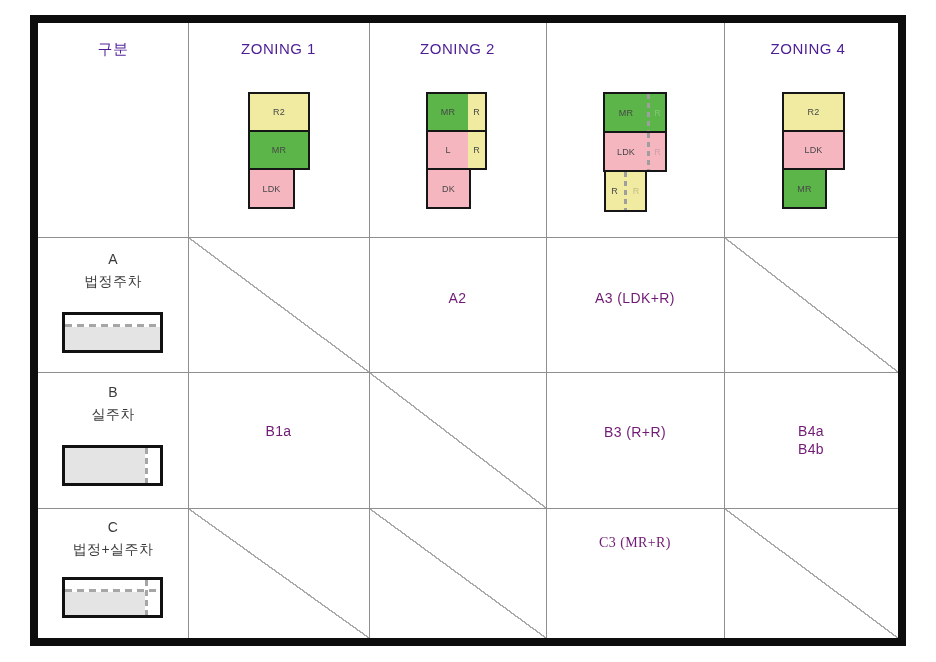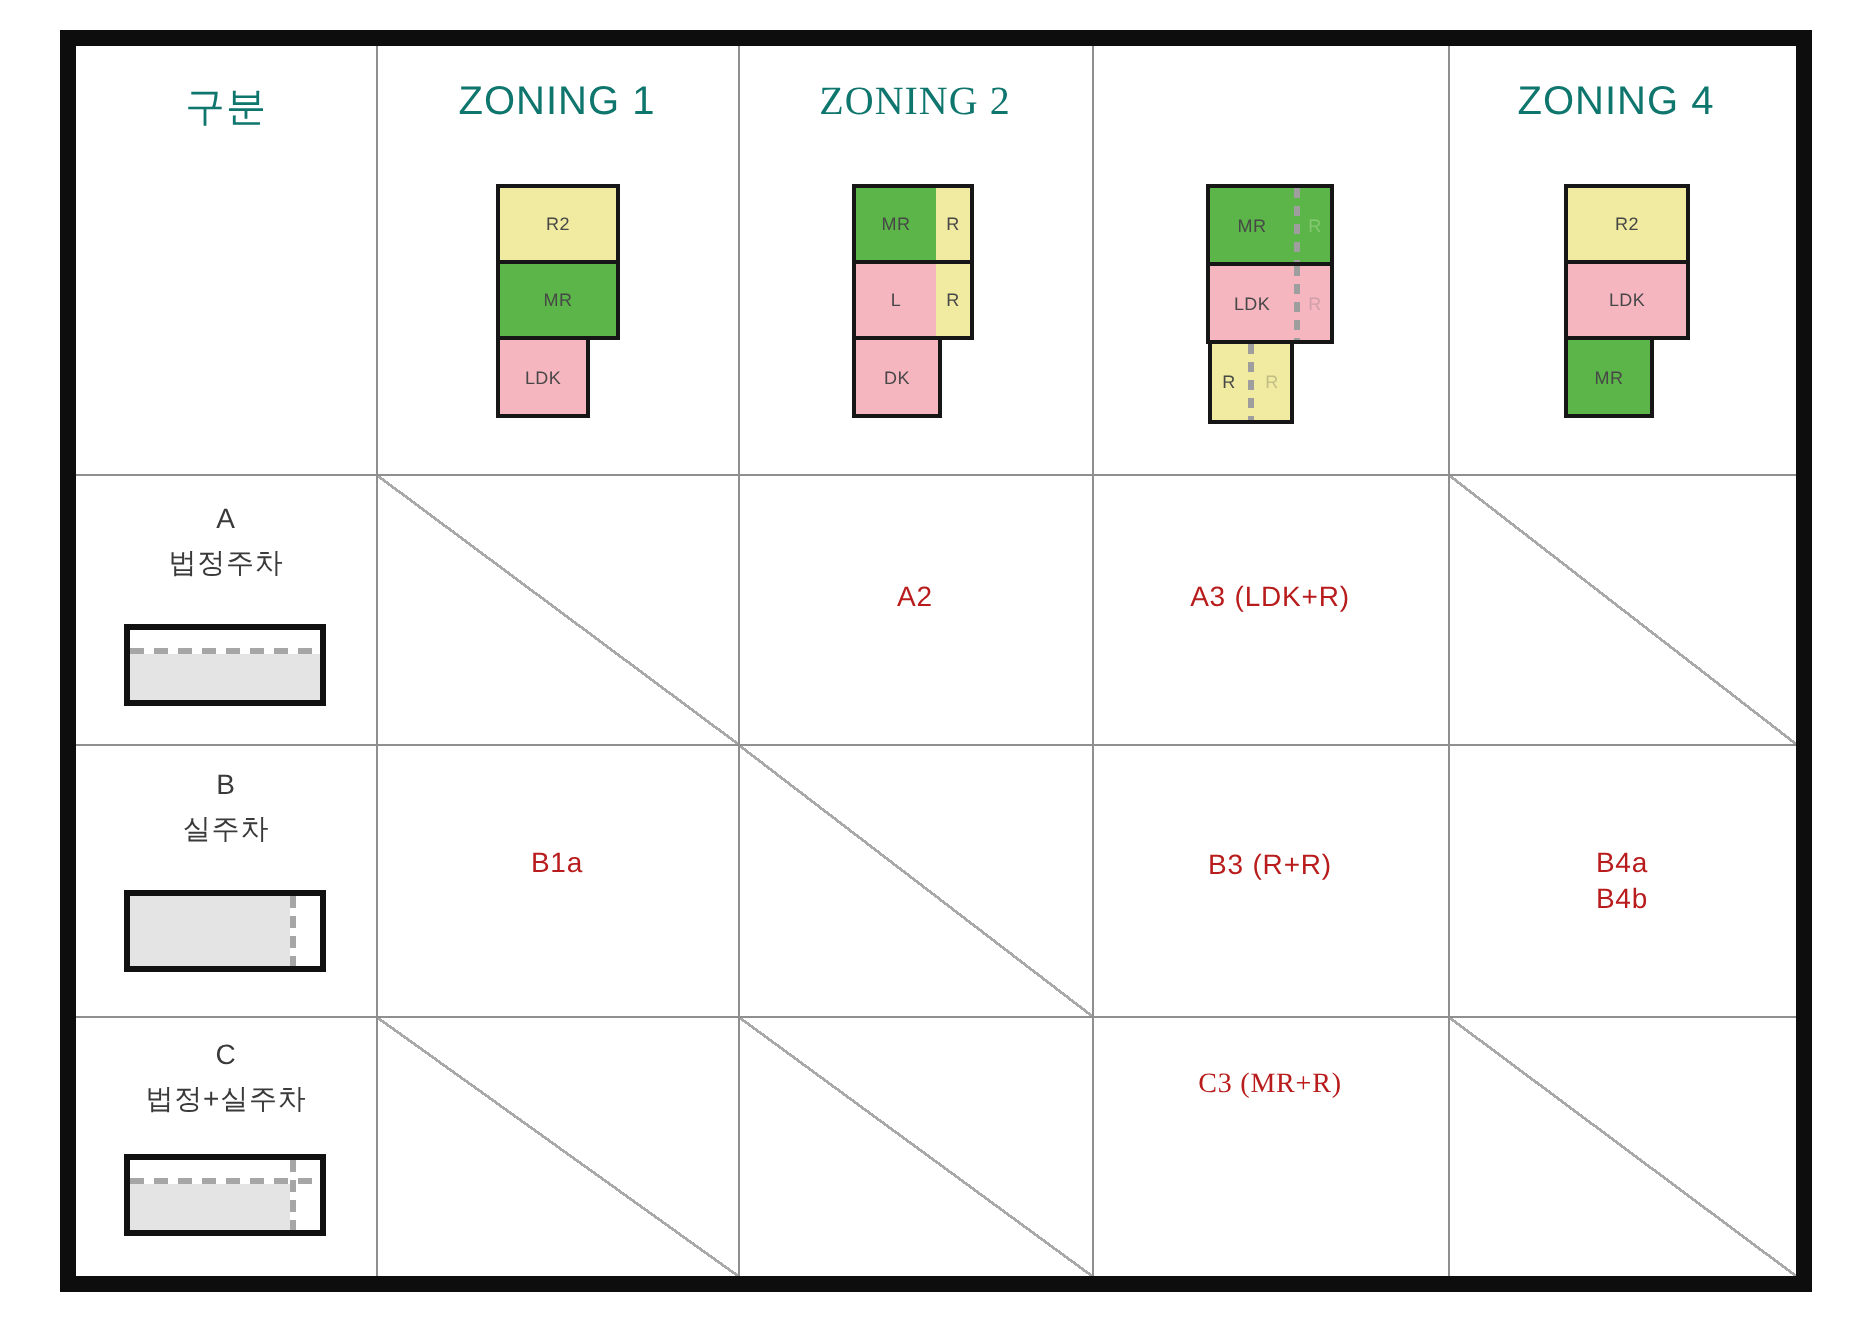--- a/index.html
+++ b/index.html
@@ -7,22 +7,22 @@
     position:relative;width:936px;height:662px;background:#ffffff;overflow:hidden;
     font-family:"Liberation Sans","DejaVu Sans",sans-serif;color:#3d3d3d;
   }
   .abs{position:absolute;}
   .frame{
     left:30px;top:15px;width:876px;height:631px;
     border:8px solid #0d0d0d;box-sizing:border-box;background:transparent;
   }
   .vline{width:1px;top:23px;height:615px;background:#8f8f8f;}
   .hline{height:1px;left:38px;width:860px;background:#8f8f8f;}
-  .colhead{top:40px;font-size:20px;letter-spacing:0.5px;text-align:center;color:#0f766e;}
-  .celltext{font-size:14px;letter-spacing:0.4px;text-align:center;color:#b91c1c;line-height:18px;}
+  .colhead{top:40px;font-size:15px;letter-spacing:0.5px;text-align:center;color:#4c1d95;}
+  .celltext{font-size:14px;letter-spacing:0.4px;text-align:center;color:#701a75;line-height:18px;}
   .diag{
     background-image:linear-gradient(to top right,
       transparent calc(50% - 0.7px), #a9a9a9 calc(50% - 0.7px),
       #a9a9a9 calc(50% + 0.7px), transparent calc(50% + 0.7px));
   }
   .rowhead{font-size:14px;letter-spacing:0.4px;text-align:center;line-height:22px;color:#3a3a3a;}
   
   .blk{
     position:absolute;box-sizing:border-box;border:2px solid #161616;
     font-size:9px;color:#474747;letter-spacing:0.2px;
@@ -59,21 +59,21 @@
   <div class="abs vline" style="left:188px;"></div>
   <div class="abs vline" style="left:369px;"></div>
   <div class="abs vline" style="left:546px;"></div>
   <div class="abs vline" style="left:724px;"></div>
   <div class="abs hline" style="top:237px;"></div>
   <div class="abs hline" style="top:372px;"></div>
   <div class="abs hline" style="top:508px;"></div>
 
   <div class="abs colhead" style="left:38px;width:150px;">구분</div>
   <div class="abs colhead" style="left:188px;width:181px;">ZONING 1</div>
-  <div class="abs colhead" style="left:369px;width:177px;font-family:Liberation Serif, serif;">ZONING 2</div>
+  <div class="abs colhead" style="left:369px;width:177px;">ZONING 2</div>
   <div class="abs colhead" style="left:724px;width:168px;">ZONING 4</div>
 
   <div>
     <div class="blk" style="left:248px;top:92px;width:62px;height:40px;background:#f0eba0;">
         <span class="c">R2</span>
       </div>
     <div class="blk" style="left:248px;top:130px;width:62px;height:40px;background:#5bb548;">
         <span class="c">MR</span>
       </div>
     <div class="blk" style="left:248px;top:168px;width:47px;height:41px;background:#f6b6c0;">

